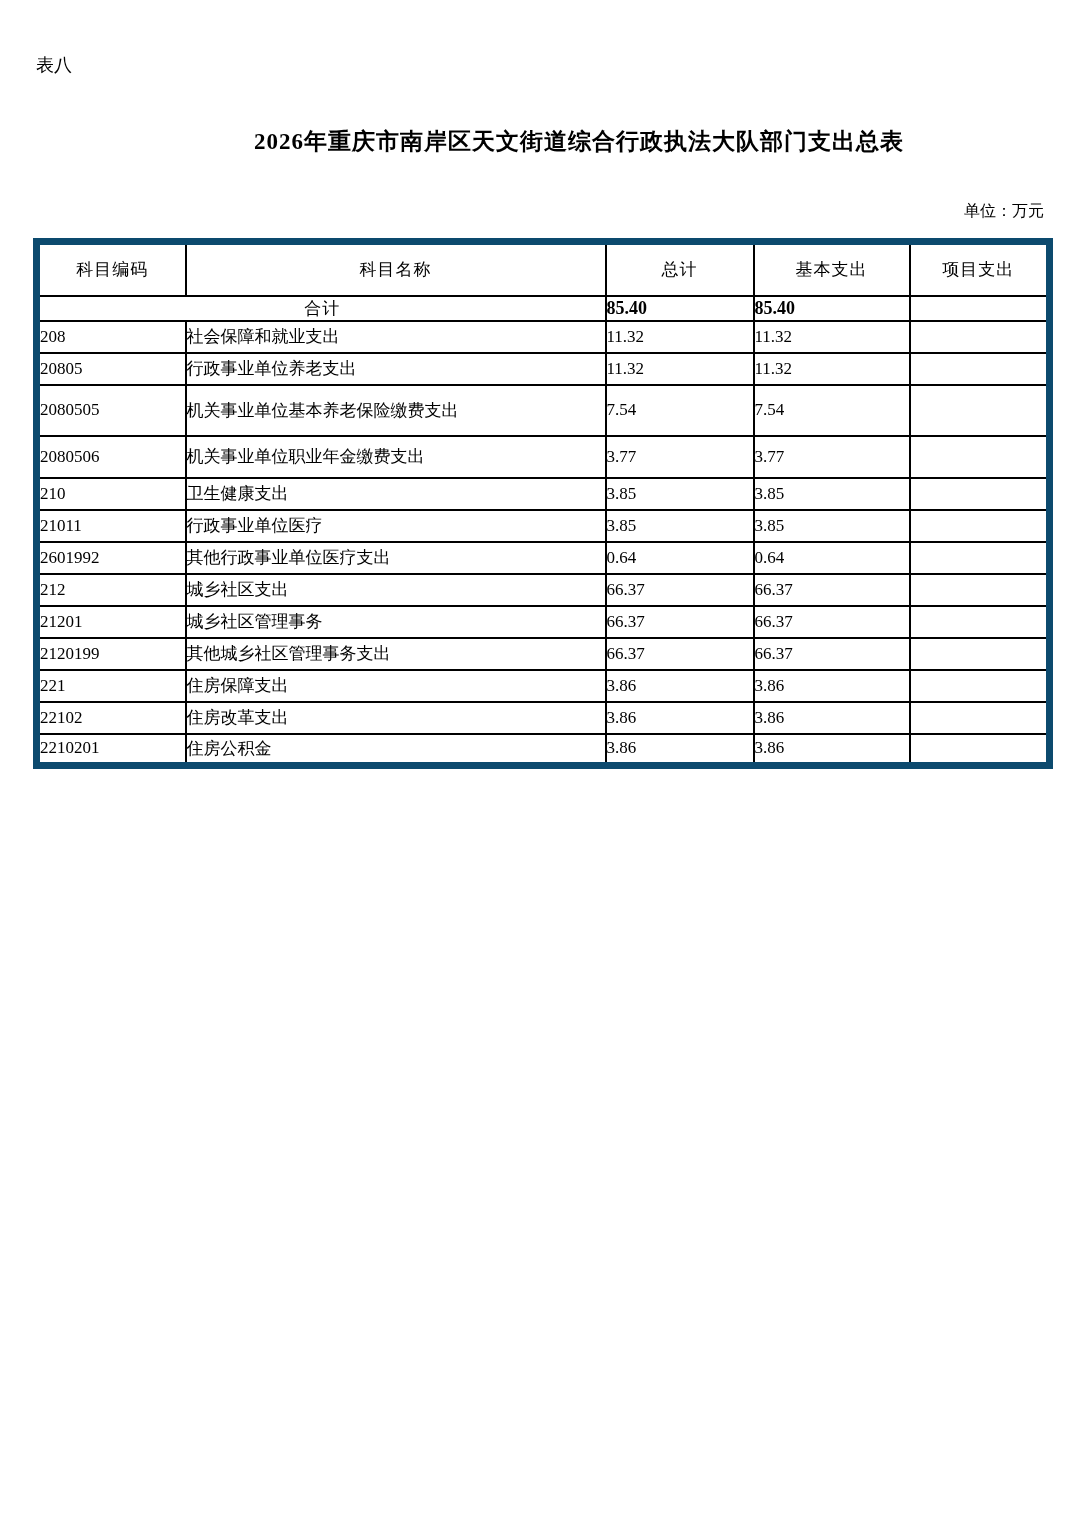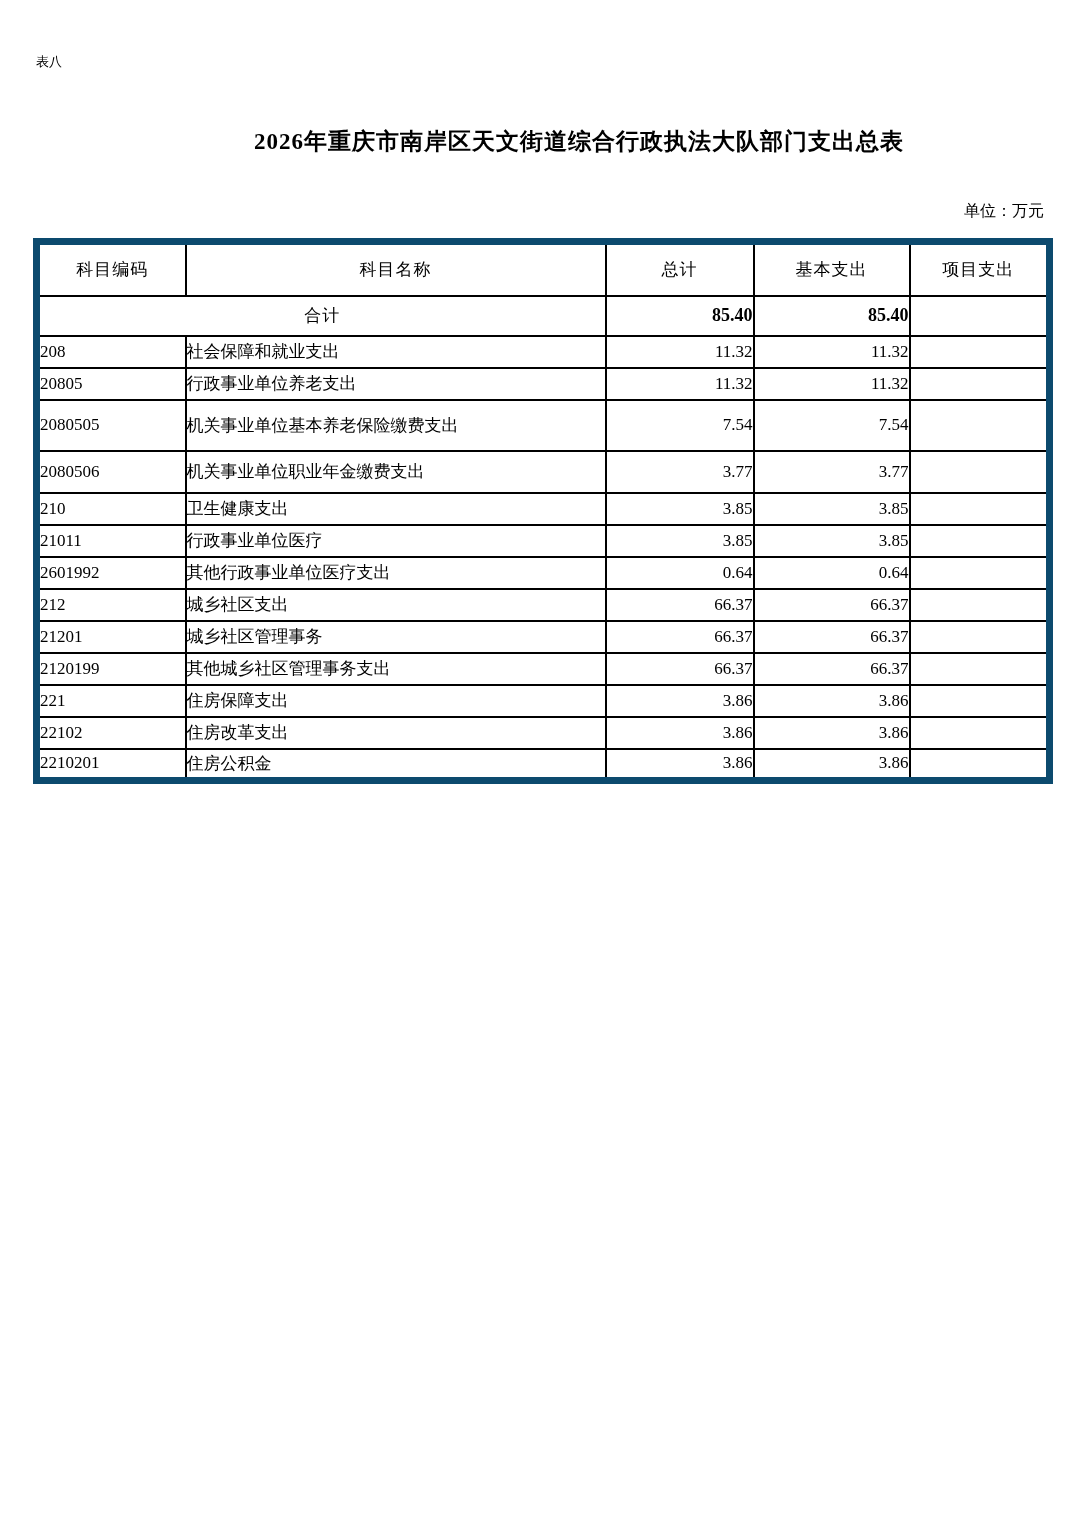--- a/index.html
+++ b/index.html
@@ -12,21 +12,21 @@
   }
   .sheet {
     position: relative;
     width: 1074px; height: 1520px;
     background: #ffffff;
     overflow: hidden;
   }
   .table-tag {
     position: absolute;
     left: 36px; top: 53px;
-    font-size: 13px;
+    font-size: 18px;
   }
   .page-title {
     position: absolute;
     left: 0; top: 126px;
     width: 100%;
     text-align: center;
     font-size: 23px;
     font-weight: bold;
     letter-spacing: 1px;
     margin-left: 42px;
@@ -48,33 +48,33 @@
   table.expense td {
     border: 2px solid #000000;
     font-size: 17px;
     font-weight: normal;
     vertical-align: middle;
     padding: 0;
     overflow: hidden;
     white-space: nowrap;
   }
   thead th { height: 54px; text-align: center; letter-spacing: 1px; }
-  tbody.total-band td { height: 40px; }
+  tbody.total-band td { height: 25px; }
   td.total-label {
     text-align: center;
     font-weight: bold;
     font-size: 18px;
     letter-spacing: 1px;
   }
   tbody.total-band td.num { font-weight: bold; font-size: 18px; }
   tbody.rows td { height: 32px; }
   tbody.rows tr:nth-child(3) td { height: 51px; }  
   tbody.rows tr:nth-child(4) td { height: 42px; }  
   td.code, td.name { text-align: left; }
-  td.num { text-align: right; padding-right: 4px; }
+  td.num { padding-right: 4px; }
   .lvl1 { padding-left: 4px; }
   .lvl2 { padding-left: 10px; }
   .lvl3 { padding-left: 17px; }
 </style>
 </head>
 <body>
 
 <div class="sheet">
 
   <div class="table-tag">表八</div>

